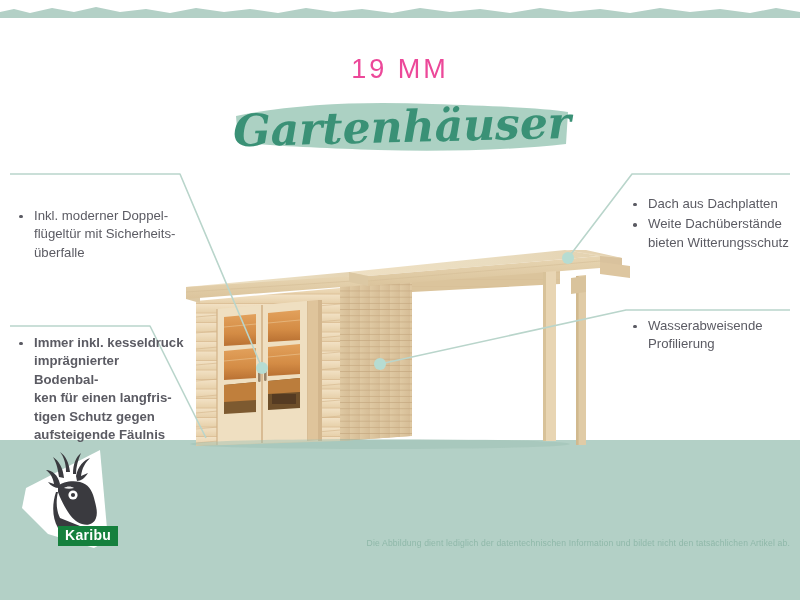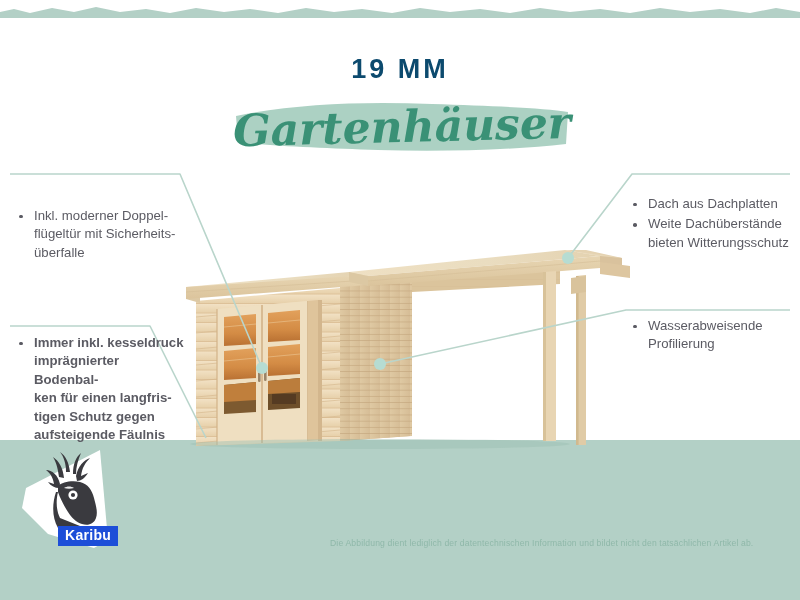--- a/index.html
+++ b/index.html
@@ -40,22 +40,22 @@
   
   #title-kicker {
     position: absolute;
     left: 0;
     top: 54px;
     width: 800px;
     text-align: center;
     font-family: "Liberation Sans", sans-serif;
     font-size: 27px;
     letter-spacing: 3px;
-    color: #0c4a6e;
-    font-weight: 700;
+    color: #ec4899;
+    font-weight: 400;
   }
   #script-wrap {
     position: absolute;
     left: 232px;
     top: 96px;
     width: 340px;
     height: 64px;
   }
   #script-brush {
     position: absolute;
@@ -125,36 +125,36 @@
     top: 448px;
     width: 110px;
     height: 108px;
   }
   #logo-svg { width: 110px; height: 108px; }
   #logo-word {
     position: absolute;
     left: 40px;
     top: 78px;
     padding: 2px 7px 3px 7px;
-    background: #1d4ed8;
+    background: #15803d;
     color: #ffffff;
     font-family: "Liberation Sans", sans-serif;
     font-weight: 700;
     font-size: 14px;
     letter-spacing: 0.3px;
     line-height: 15px;
   }
 
   
   #footer-note {
     position: absolute;
     left: 330px;
     top: 538px;
     width: 460px;
-    text-align: left;
+    text-align: right;
     font-family: "Liberation Sans", sans-serif;
     font-size: 8.6px;
     letter-spacing: 0.15px;
     color: #8fb8a9;
   }
 </style>
 </head>
 <body>
 
 <div id="stage">

